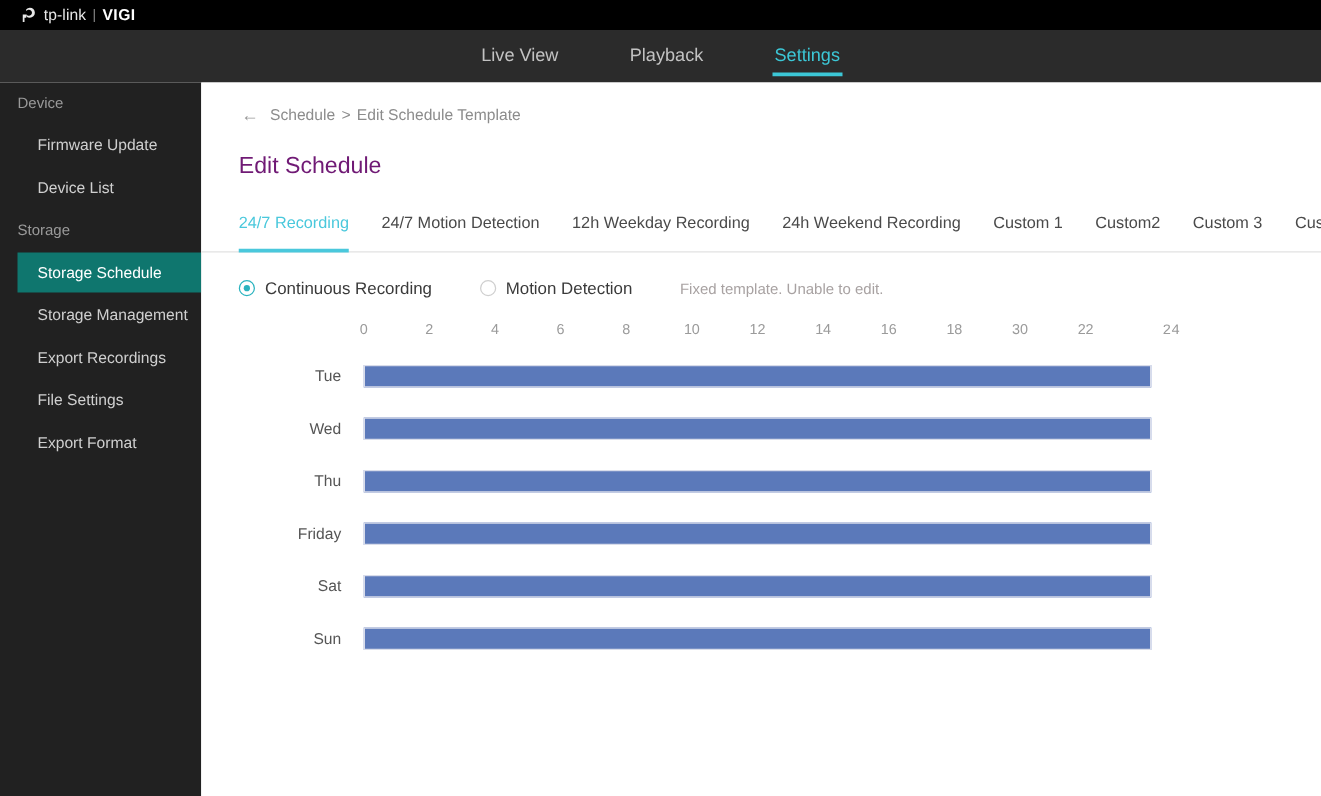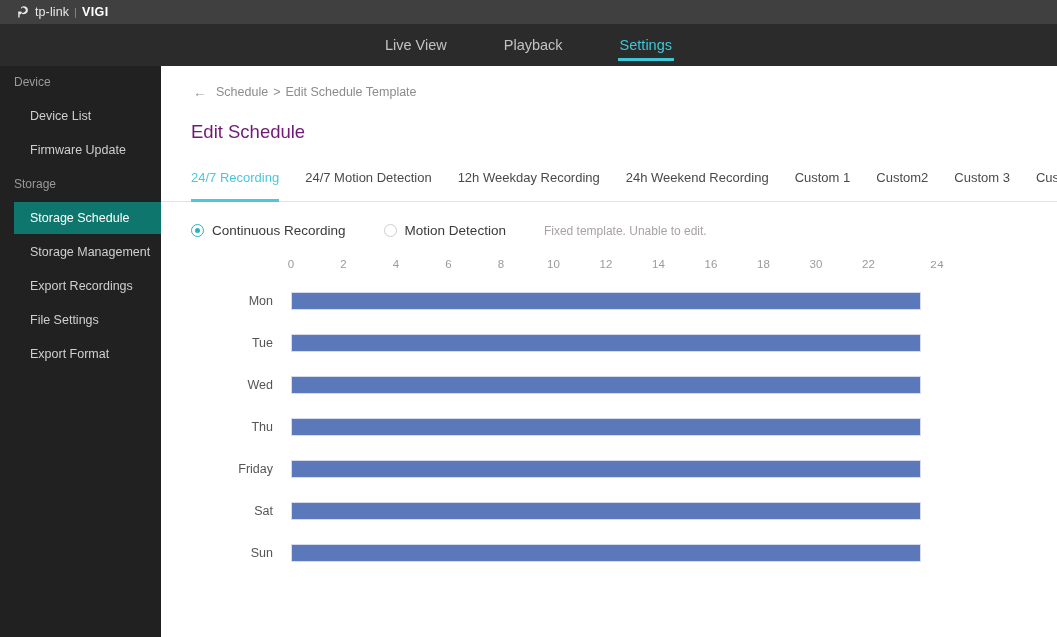--- a/index.html
+++ b/index.html
@@ -14,21 +14,21 @@
     overflow: hidden;
     position: relative;
     color: #444;
   }
 
   
   .logobar {
     position: absolute;
     left: 0; top: 0;
     width: 1057px; height: 24px;
-    background: #404040;
+    background: #000000;
     display: flex;
     align-items: flex-start;
   }
   .logo-wrap {
     display: flex;
     align-items: center;
     margin-left: 14px;
     height: 24px;
   }
   .logo-mark {
@@ -303,22 +303,22 @@
 <div class="navbar">
   <div class="nav-items">
     <div class="nav-item">Live View</div>
     <div class="nav-item">Playback</div>
     <div class="nav-item active">Settings</div>
   </div>
 </div>
 
 <div class="sidebar">
   <div class="side-group">Device</div>
+  <div class="side-item">Firmware Update</div>
   <div class="side-item">Device List</div>
-  <div class="side-item">Firmware Update</div>
 
   <div class="side-group">Storage</div>
   <div class="side-item active">Storage Schedule</div>
   <div class="side-item">Storage Management</div>
   <div class="side-item">Export Recordings</div>
   <div class="side-item">File Settings</div>
   <div class="side-item">Export Format</div>
 </div>
 
 <div class="content">
@@ -366,26 +366,20 @@
         <span class="tick" style="left: 315px;">12</span>
         <span class="tick" style="left: 367.5px;">14</span>
         <span class="tick" style="left: 420px;">16</span>
         <span class="tick" style="left: 472.5px;">18</span>
         <span class="tick" style="left: 525px;">30</span>
         <span class="tick" style="left: 577.5px;">22</span>
         <span class="tick" style="left: 646px; font-family: Liberation Mono, monospace;">24</span>
       </div>
     <div>
         <div class="row">
-          <div class="row-label">Mon</div>
-          <div class="track">
-            <div class="bar" style="left: 0px; width: 630px; background: rgb(91, 121, 186);"></div>
-          </div>
-        </div>
-        <div class="row">
           <div class="row-label">Tue</div>
           <div class="track">
             <div class="bar" style="left: 0px; width: 630px; background: rgb(91, 121, 186);"></div>
           </div>
         </div>
         <div class="row">
           <div class="row-label">Wed</div>
           <div class="track">
             <div class="bar" style="left: 0px; width: 630px; background: rgb(91, 121, 186);"></div>
           </div>

